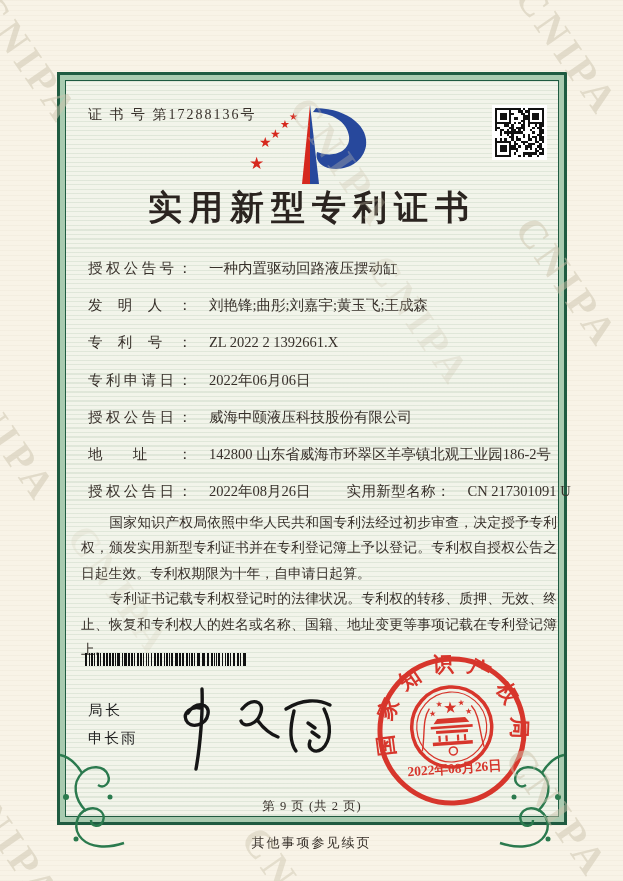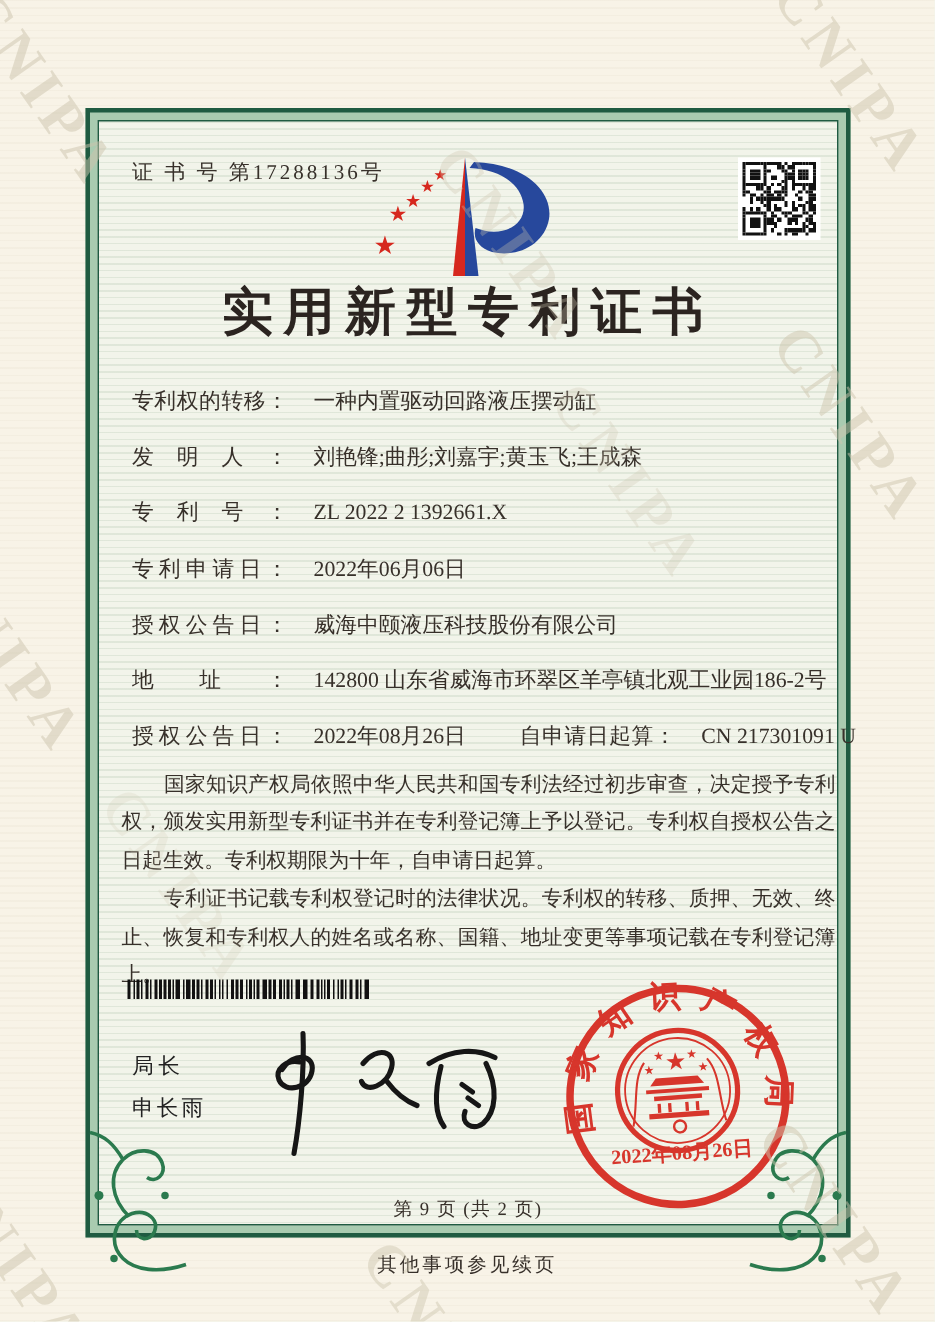--- a/index.html
+++ b/index.html
@@ -528,39 +528,39 @@
       <text x="15" y="46" font-size="14" fill="#d6281e">★</text>
       <text x="26" y="37" font-size="12" fill="#d6281e">★</text>
       <text x="36" y="27" font-size="11" fill="#d6281e">★</text>
       <text x="45" y="19" font-size="10" fill="#d6281e">★</text>
     </svg>
 
     <div id="title" class="abs">实用新型专利证书</div>
 
     <div id="fields" class="abs">
       <div class="field-row">
-        <span class="flabel">专利权的转移：</span><span class="fvalue">一种内置驱动回路液压摆动缸</span>
+        <span class="flabel">授权公告号：</span><span class="fvalue">一种内置驱动回路液压摆动缸</span>
       </div>
       <div class="field-row">
         <span class="flabel">发明人：</span><span class="fvalue">刘艳锋;曲彤;刘嘉宇;黄玉飞;王成森</span>
       </div>
       <div class="field-row">
         <span class="flabel">专利号：</span><span class="fvalue">ZL 2022 2 1392661.X</span>
       </div>
       <div class="field-row">
         <span class="flabel">专利申请日：</span><span class="fvalue">2022年06月06日</span>
       </div>
       <div class="field-row">
         <span class="flabel">授权公告日：</span><span class="fvalue">威海中颐液压科技股份有限公司</span>
       </div>
       <div class="field-row">
         <span class="flabel">地址：</span><span class="fvalue">142800 山东省威海市环翠区羊亭镇北观工业园186-2号</span>
       </div>
       <div class="field-row">
-        <span class="flabel">授权公告日：</span><span class="fvalue">2022年08月26日</span><span class="flabel pair2">自申请日起算：</span><span class="fvalue">CN 217301091 U</span>
+        <span class="flabel">授权公告日：</span><span class="fvalue">2022年08月26日</span><span class="flabel pair2">实用新型名称：</span><span class="fvalue">CN 217301091 U</span>
       </div>
     </div>
 
     <div id="paras" class="abs">
       <p>国家知识产权局依照中华人民共和国专利法经过初步审查，决定授予专利权，颁发实用新型专利证书并在专利登记簿上予以登记。专利权自授权公告之日起生效。专利权期限为十年，自申请日起算。</p>
       <p>专利证书记载专利权登记时的法律状况。专利权的转移、质押、无效、终止、恢复和专利权人的姓名或名称、国籍、地址变更等事项记载在专利登记簿上。</p>
     </div>
 
     <div id="barcode" class="abs">
         <div style="width: 2px; margin-right: 2px;"></div>

